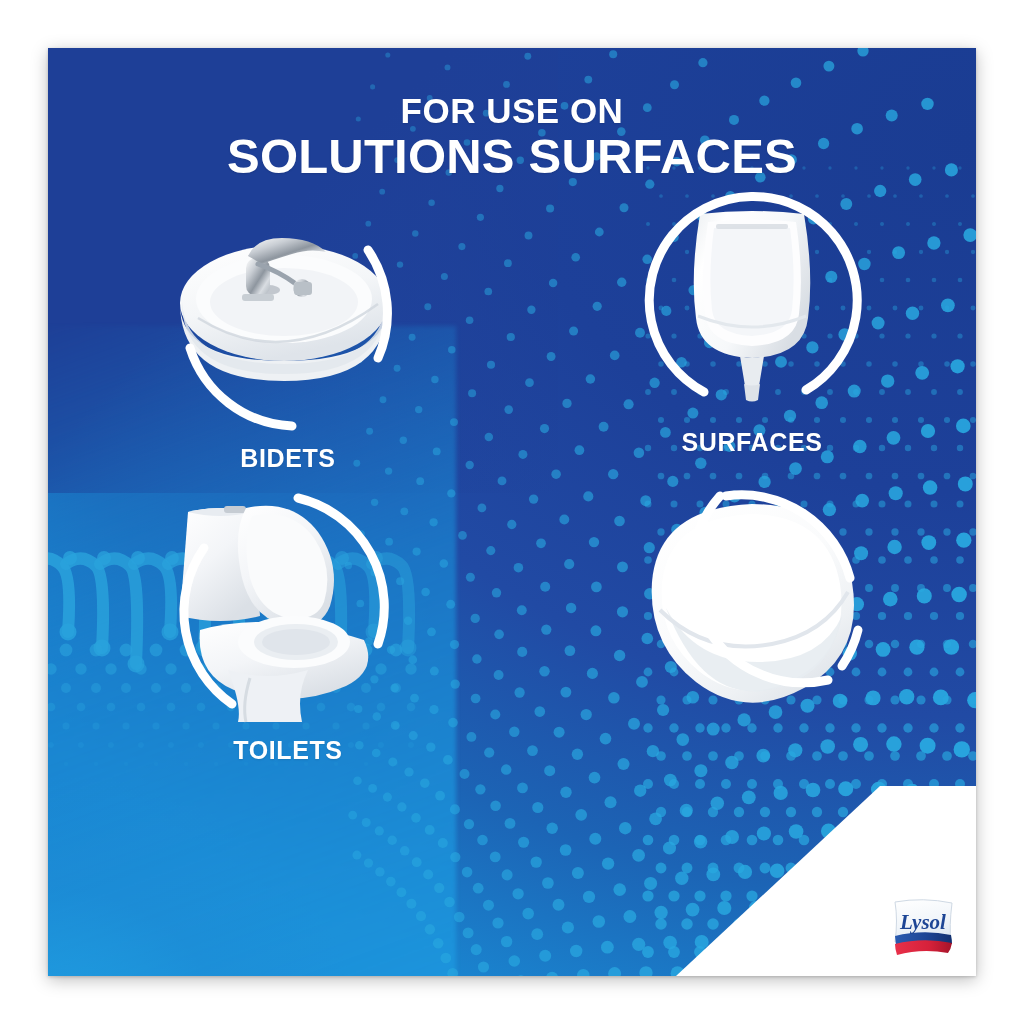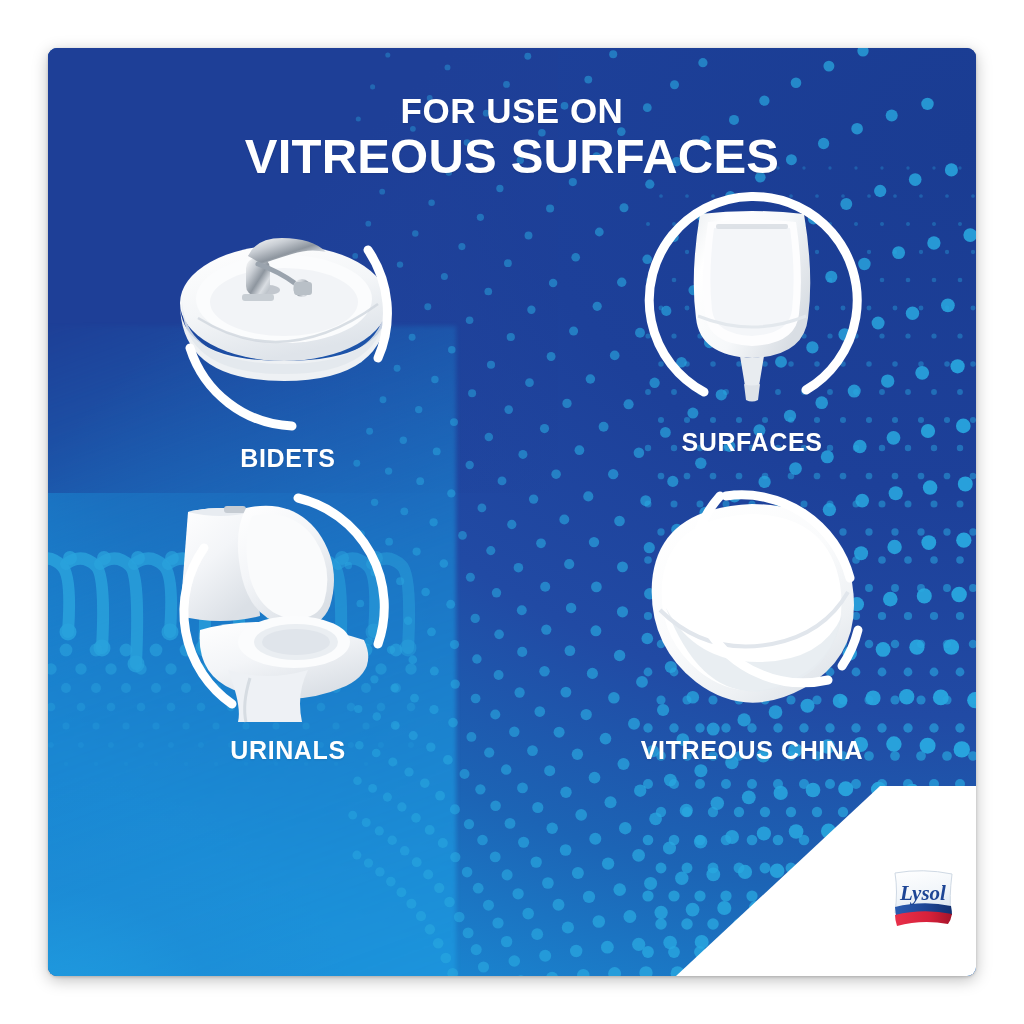--- a/index.html
+++ b/index.html
@@ -5,21 +5,20 @@
   html,body{margin:0;padding:0;background:#ffffff;}
   body{width:1024px;height:1024px;overflow:hidden;font-family:"Liberation Sans",sans-serif;}
 
   
   #page{position:relative;width:1024px;height:1024px;background:#ffffff;}
   #canvas{
     position:absolute;left:48px;top:48px;width:928px;height:928px;
     overflow:hidden;
     box-shadow:0 4px 16px rgba(0,0,0,.26), 0 1px 3px rgba(0,0,0,.18);
     background:#1f4298;
-    border-radius:9px;
   }
 
   
   .bg-base{position:absolute;inset:0;
     background:
       radial-gradient(130% 100% at 100% 10%, #1a3c92 0%, #1d4099 38%, #214aa4 62%, #1c64b5 82%, #1a84cf 100%);
   }
   .bg-left-wash{position:absolute;left:-2%;top:30%;width:46%;height:72%;
     background:linear-gradient(160deg, rgba(26,126,205,0) 0%, rgba(26,132,208,.72) 45%, rgba(29,150,221,.92) 100%);
     filter:blur(2px);
@@ -55,21 +54,21 @@
   .photo-wrap.small{width:216px;height:216px;}
   .photo-wrap svg{position:absolute;left:0;top:0;width:100%;height:100%;overflow:visible;}
 
   .caption{color:#ffffff;font-weight:bold;font-size:25px;letter-spacing:.6px;
     text-align:center;line-height:1.12;margin-top:14px;text-shadow:0 1px 2px rgba(0,0,0,.10);}
 
   
   .corner{position:absolute;right:0;bottom:0;width:300px;height:190px;}
   .corner .wedge{position:absolute;inset:0;background:#ffffff;
     clip-path:polygon(100% 0%, 100% 100%, 0% 100%, 68% 0%);}
-  .logos{position:absolute;right:16px;bottom:47px;display:flex;align-items:center;gap:28px;}
+  .logos{position:absolute;right:16px;bottom:18px;display:flex;align-items:center;gap:28px;}
   .lysol{width:74px;height:62px;}
   .pro{width:110px;height:52px;}
 </style>
 </head>
 <body>
 
 <div id="page">
   <div id="canvas">
 
     <div class="bg-base"></div>
@@ -1071,21 +1070,21 @@
             <circle cx="278" cy="218" r="2.2" opacity="0.14"></circle>
             <circle cx="308" cy="218" r="2.2" opacity="0.14"></circle>
             <circle cx="338" cy="218" r="2.2" opacity="0.14"></circle>
             <circle cx="368" cy="218" r="2.2" opacity="0.14"></circle>
           </g>
       </svg>
     </div>
 
     <div class="headline">
       <div class="l1">FOR USE ON</div>
-      <div class="l2">VITREOUS SURFACES</div>
+      <div class="l2">SOLUTIONS SURFACES</div>
     </div>
 
     <div class="tiles">
 
       <div class="row">
 
         <div class="tile">
           <div class="photo-wrap">
             <svg viewBox="0 0 232 232">
               <defs>
@@ -1186,21 +1185,21 @@
 
               <path d="M56 180 q14 36 10 52 l64 0 q-6 -28 6 -52 q-42 12 -80 0z" fill="#eef1f5"></path>
               <path d="M78 188 q-8 26 -4 44" stroke="#d6dce2" stroke-width="3" fill="none"></path>
 
               <g fill="none" stroke="#ffffff" stroke-width="9" stroke-linecap="round">
                 <path d="M 126 8 A 112 112 0 0 1 206 154"></path>
                 <path d="M 32 58 A 112 112 0 0 0 60 214"></path>
               </g>
             </svg>
           </div>
-          <div class="caption">URINALS</div>
+          <div class="caption">TOILETS</div>
         </div>
 
         <div class="tile r2">
           <div class="photo-wrap">
             <svg viewBox="0 0 232 232">
               <defs>
                 <linearGradient id="porc4" x1="0.1" y1="0" x2="0.8" y2="1">
                   <stop offset="0%" stop-color="#ffffff"></stop>
                   <stop offset="48%" stop-color="#fafbfc"></stop>
                   <stop offset="78%" stop-color="#eef1f4"></stop>
@@ -1215,21 +1214,20 @@
               <ellipse cx="92" cy="78" rx="50" ry="34" fill="#ffffff" opacity=".9"></ellipse>
 
               <g fill="none" stroke="#ffffff" stroke-width="9" stroke-linecap="round">
                 <path d="M 214 88 A 112 112 0 0 0 90 6"></path>
                 <path d="M 84 6 A 112 112 0 0 0 192 190"></path>
                 <path d="M 222 140 A 112 112 0 0 1 206 176"></path>
               </g>
             </svg>
           </div>
           <div class="caption">
-            <div>VITREOUS CHINA</div>
           </div>
         </div>
       </div>
     </div>
 
     <div class="corner">
       <div class="wedge"></div>
       <div class="logos">
 
         <div class="lysol">

